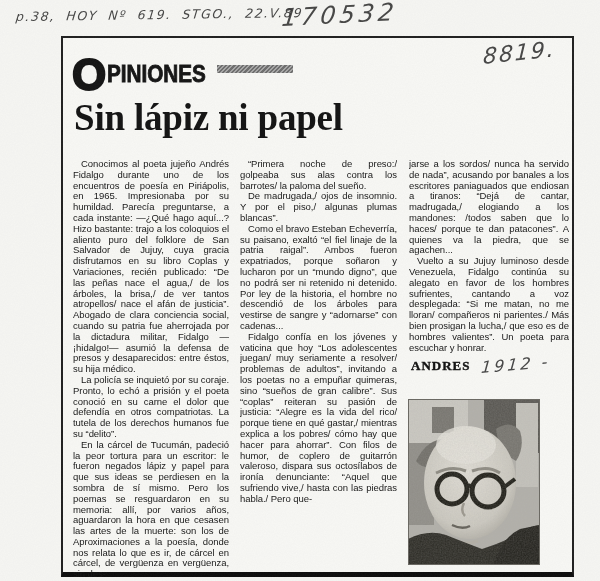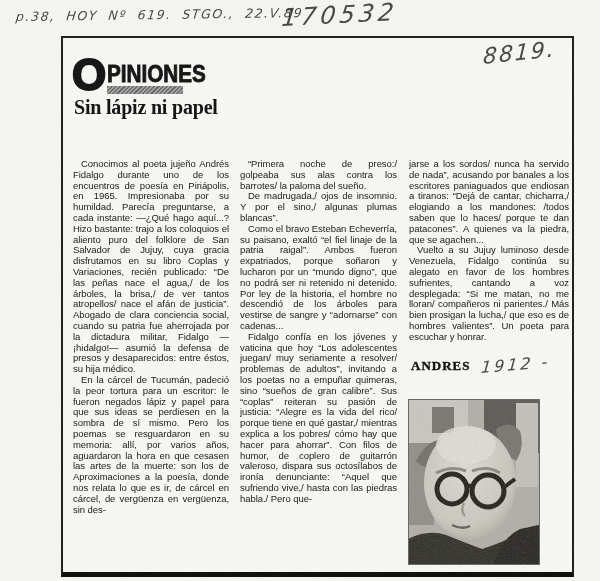--- a/index.html
+++ b/index.html
@@ -23,34 +23,34 @@
     position:absolute;left:61px;top:36px;width:513px;height:541px;
     border:2px solid #1f1f1f;border-bottom:5px solid #0c0c0c;
     background:#f8f8f5;box-sizing:border-box;
   }
   
   .section-header{position:absolute;left:9px;top:19px;display:flex;align-items:flex-start;}
   .big-o{
     font-weight:bold;font-size:44px;line-height:36px;color:#141414;
     -webkit-text-stroke:2px #141414;letter-spacing:0;
   }
-  .rest-wrap{display:flex;flex-direction:column;margin-left:1px;margin-top:7px;}
+  .rest-wrap{display:flex;flex-direction:row;margin-left:1px;margin-top:7px;}
   .rest{
     font-weight:bold;font-size:23px;line-height:21px;color:#141414;
     -webkit-text-stroke:.8px #141414;transform:scaleX(.9);transform-origin:left;
   }
   .shade-bar{
     width:76px;height:8px;margin-top:1px;
     background:repeating-linear-gradient(135deg,#6d6d6d 0 1.5px,#a6a6a6 1.5px 3px);
   }
   
   .title{
     position:absolute;left:11px;top:58px;margin:0;
     font-family:"Liberation Serif",serif;font-weight:bold;
-    font-size:20px;letter-spacing:-.2px;color:#121212;
+    font-size:37px;letter-spacing:-.2px;color:#121212;
   }
   
   .col{
     position:absolute;top:121px;overflow:hidden;
     font-size:9.5px;line-height:10.8px;letter-spacing:-.05px;
     text-align:justify;color:#161616;
   }
   .col1{left:10px;width:156px;height:424px;}
   .col2{left:177px;width:157px;height:424px;}
   .col3{left:346px;width:160px;height:208px;}
@@ -85,30 +85,31 @@
       <span class="rest-wrap">
         <span class="rest">PINIONES</span>
         <span class="shade-bar"></span>
       </span>
     </div>
 
     <h1 class="title">Sin lápiz ni papel</h1>
 
     <div class="col col1">
         <p class="ind"><span>Conocimos al poeta jujeño Andrés Fidalgo durante uno de los encuentros de poesía en Piriápolis, en 1965. Impresionaba por su humildad. Parecía preguntarse, a cada instante: —¿Qué hago aquí...? Hizo bastante: trajo a los coloquios el aliento puro del folklore de San Salvador de Jujuy, cuya gracia disfrutamos en su libro </span><span class="it">Coplas y Variaciones</span><span>, recién publicado: “De las peñas nace el agua,/ de los árboles, la brisa,/ de ver tantos atropellos/ nace el afán de justicia”. Abogado de clara conciencia social, cuando su patria fue aherrojada por la dictadura militar, Fidalgo —¡hidalgo!— asumió la defensa de presos y desaparecidos: entre éstos, su hija médico.</span></p>
+        <p class="ind"><span>La policía se inquietó por su coraje. Pronto, lo echó a prisión y el poeta conoció en su carne el dolor que defendía en otros compatriotas. La tutela de los derechos humanos fue su “delito”.</span></p>
         <p class="ind"><span>En la cárcel de Tucumán, padeció la peor tortura para un escritor: le fueron negados lápiz y papel para que sus ideas se perdiesen en la sombra de sí mismo. Pero los poemas se resguardaron en su memoria: allí, por varios años, aguardaron la hora en que cesasen las artes de la muerte: son los de </span><span class="it">Aproximaciones a la poesía</span><span>, donde nos relata lo que es ir, de cárcel en cárcel, de vergüenza en vergüenza, sin des-</span></p>
       </div>
     <div class="col col2">
         <p class="ind"><span class="it">“Primera noche de preso:/ golpeaba sus alas contra los barrotes/ la paloma del sueño.</span></p>
-        <p class="ind"><span class="it">De madrugada,/ ojos de insomnio. Y por el sino,/ algunas plumas blancas”.</span></p>
+        <p class="ind"><span class="it">De madrugada,/ ojos de insomnio. Y por el piso,/ algunas plumas blancas”.</span></p>
         <p class="ind"><span>Como el bravo Esteban Echeverría, su paisano, exaltó “el fiel linaje de la patria raigal”. Ambos fueron expatriados, porque soñaron y lucharon por un “mundo digno”, que no podrá ser ni retenido ni detenido. Por ley de la historia, el hombre no descendió de los árboles para vestirse de sangre y “adornarse” con cadenas...</span></p>
         <p class="ind"><span>Fidalgo confía en los jóvenes y vaticina que hoy “Los adolescentes juegan/ muy seriamente a resolver/ problemas de adultos”, invitando a los poetas no a empuñar quimeras, sino “sueños de gran calibre”. Sus “coplas” reiteran su pasión de justicia: “Alegre es la vida del rico/ porque tiene en qué gastar,/ mientras explica a los pobres/ cómo hay que hacer para ahorrar”. Con filos de humor, de coplero de guitarrón valeroso, dispara sus octosílabos de ironía denunciante: “Aquel que sufriendo vive,/ hasta con las piedras habla./ Pero que-</span></p>
       </div>
     <div class="col col3">
-        <p><span>jarse a los sordos/ nunca ha servido de nada”, acusando por banales a los escritores paniaguados que endiosan a tiranos: “Dejá de cantar, chicharra,/ elogiando a los mandones: /todos saben que lo haces/ porque te dan patacones”. A quienes va la piedra, que se agachen...</span></p>
+        <p><span>jarse a los sordos/ nunca ha servido de nada”, acusando por banales a los escritores paniaguados que endiosan a tiranos: “Dejá de cantar, madrugada,/ elogiando a los mandones: /todos saben que lo haces/ porque te dan patacones”. A quienes va la piedra, que se agachen...</span></p>
         <p class="ind"><span>Vuelto a su Jujuy luminoso desde Venezuela, Fidalgo continúa su alegato en favor de los hombres sufrientes, cantando a voz desplegada: “Si me matan, no me lloran/ compañeros ni parientes./ Más bien prosigan la lucha,/ que eso es de hombres valientes”. Un poeta para escuchar y honrar.</span></p>
       </div>
 
     <div class="author">
       <div>ANDRES</div>
     </div>
 
     <div class="hand hw-author">1912 -</div>
 
     <div class="photo">

